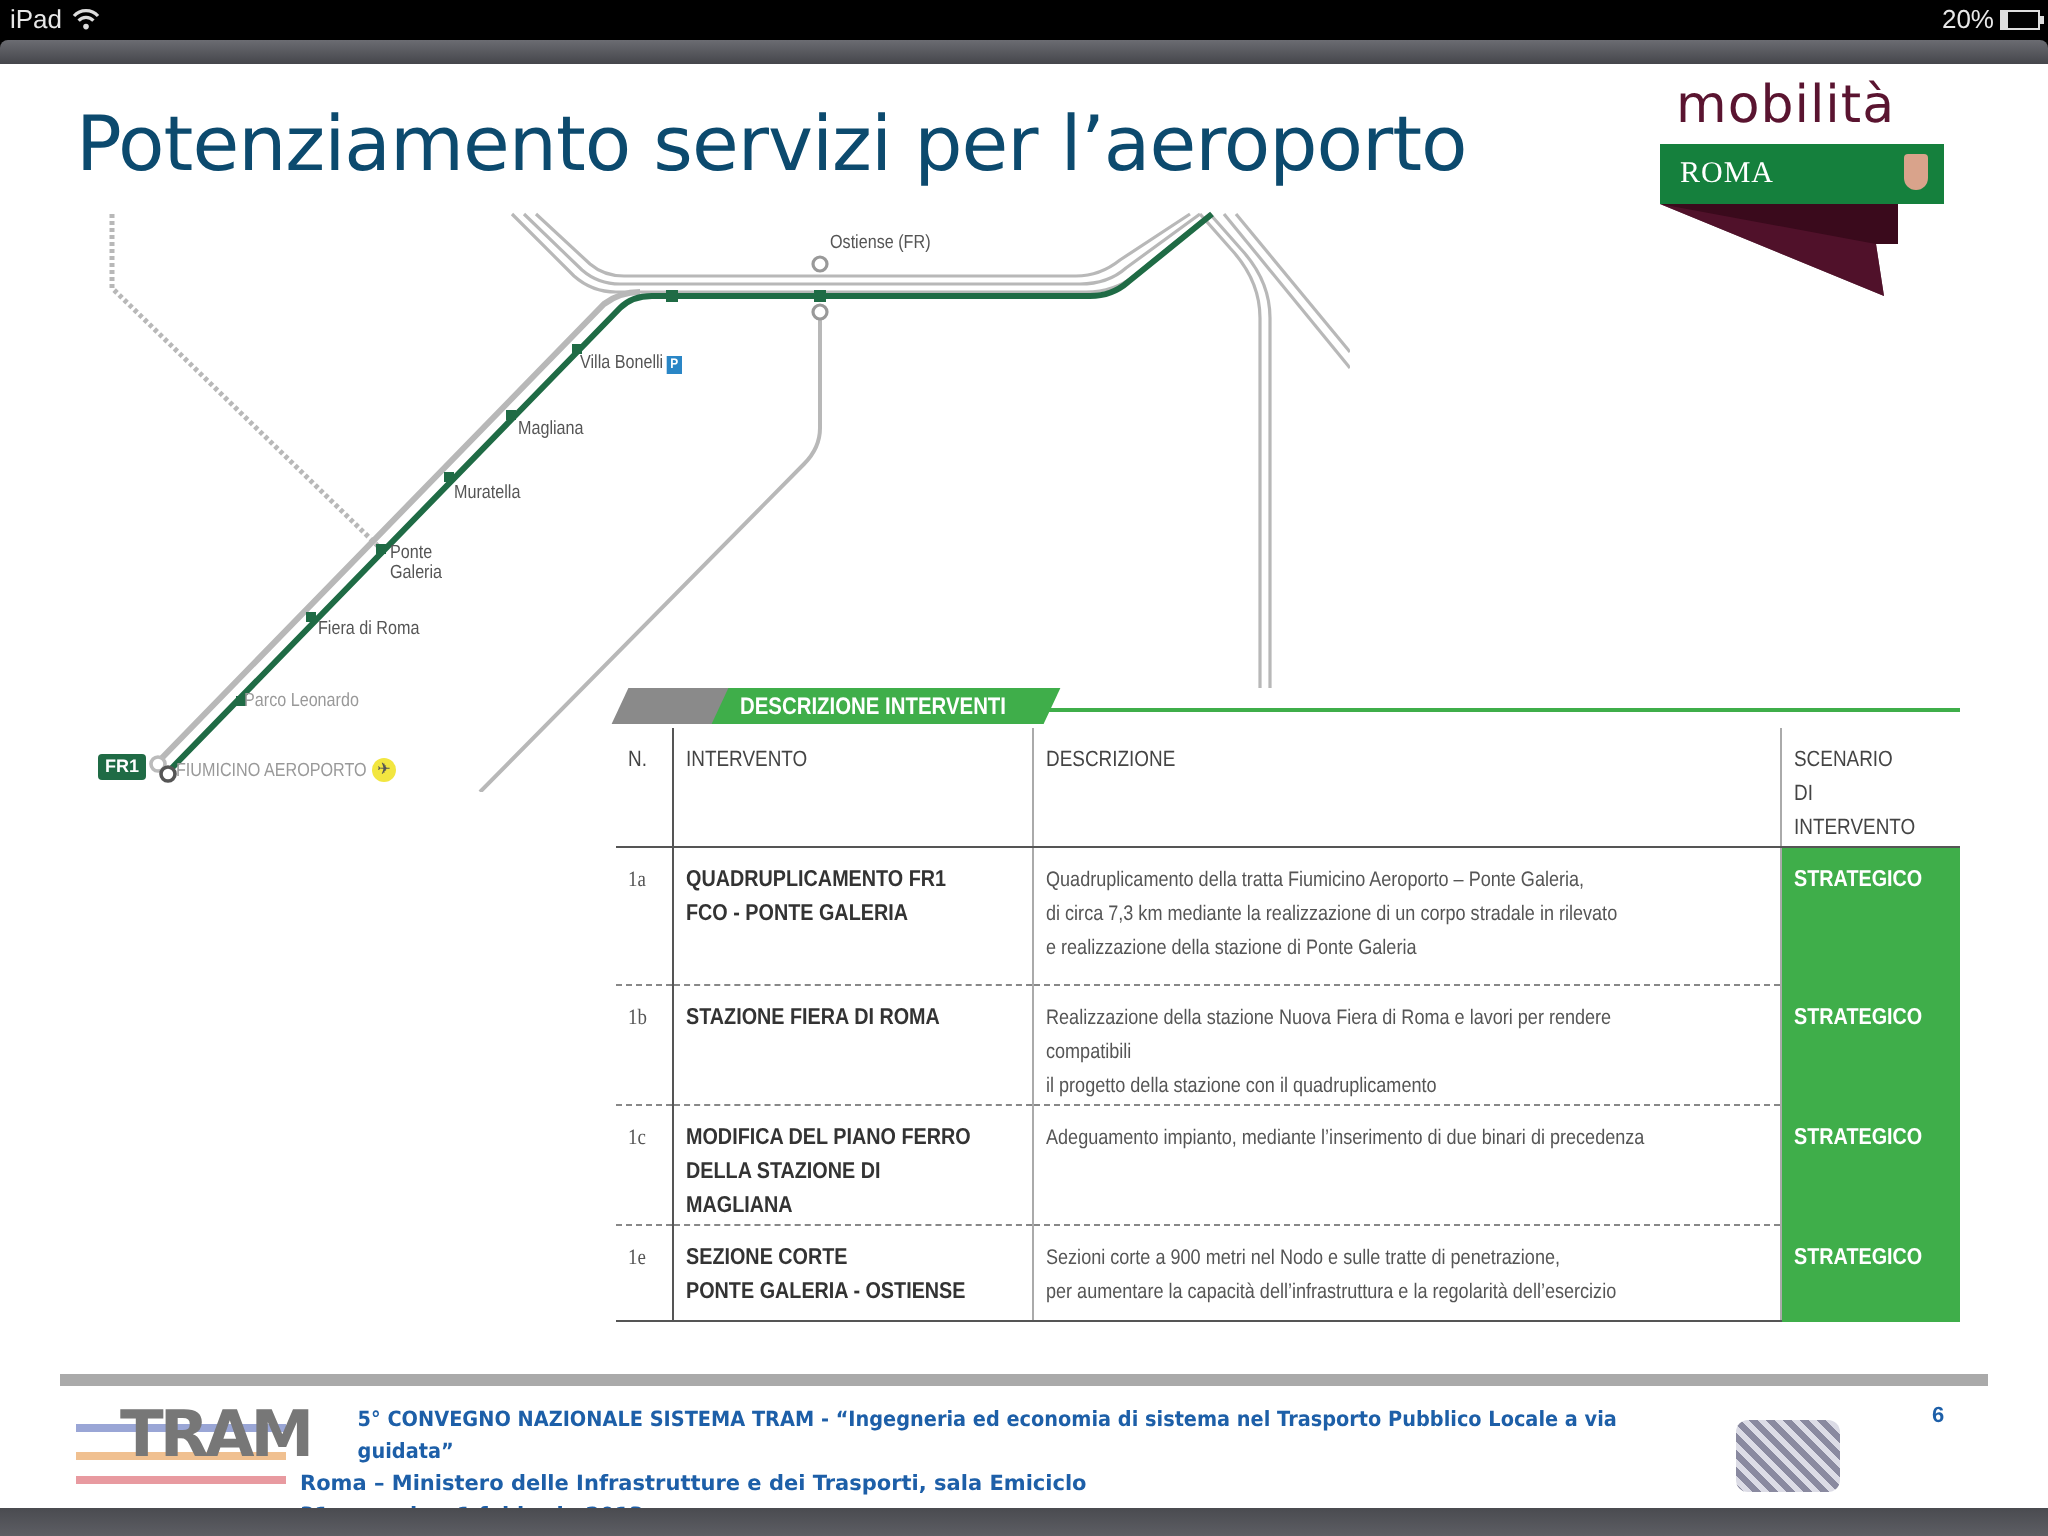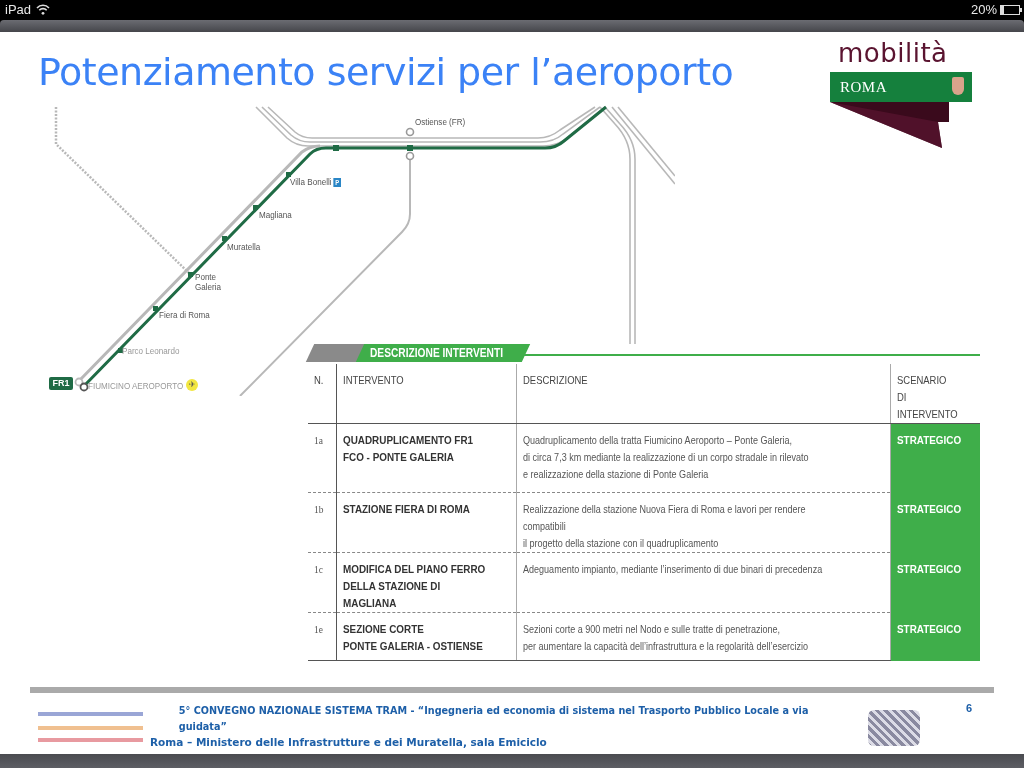--- a/index.html
+++ b/index.html
@@ -12,21 +12,21 @@
   .status-bar .right { position: absolute; right: 4px; top: 2px; display: flex; align-items: center; gap: 3px; }
   .battery { width: 20px; height: 10px; border: 1px solid #ddd; position: relative; }
   .battery::after { content: ""; position: absolute; right: -3px; top: 2px; width: 2px; height: 4px; background: #ddd; }
   .battery .fill { width: 3px; height: 100%; background: #ddd; }
 
   .chrome-top { position: absolute; left: 0; top: 20px; width: 1024px; height: 12px; background: linear-gradient(#6b6c72, #45464b); border-radius: 4px 4px 0 0; }
   .chrome-bottom { position: absolute; left: 0; top: 754px; width: 1024px; height: 14px; background: linear-gradient(#4a4b50, #5d5e64); }
 
   .slide { position: absolute; left: 0; top: 32px; width: 1024px; height: 722px; background: #fff; }
 
-  .title { position: absolute; left: 38px; top: 18px; font-family: "DejaVu Sans", sans-serif; font-size: 38px; color: #3b82f6; letter-spacing: -0.5px; }
+  .title { position: absolute; left: 38px; top: 18px; font-family: "DejaVu Sans", sans-serif; font-size: 38px; color: #0c4a6e; letter-spacing: -0.5px; }
 
   .logo { position: absolute; left: 828px; top: 6px; width: 125px; height: 110px; }
   .logo .word { position: absolute; left: 10px; top: 0; font-size: 26px; color: #5a1430; font-family: "DejaVu Sans", sans-serif; letter-spacing: 0.5px; }
   .logo .band { position: absolute; left: 2px; top: 34px; width: 142px; height: 30px; background: #15803d; }
   .logo .band .roma { position: absolute; left: 10px; top: 7px; color: #fff; font-family: "Liberation Serif", serif; font-size: 15px; letter-spacing: 0.5px; }
   .logo .band .crest { position: absolute; right: 8px; top: 5px; width: 12px; height: 18px; background: #d9a38b; border-radius: 2px 2px 6px 6px; }
   .logo svg { position: absolute; left: 2px; top: 64px; }
 
   .map { position: absolute; left: 40px; top: 72px; width: 635px; height: 292px; }
   .map-label { position: absolute; font-family: "Liberation Sans", sans-serif; font-size: 9.5px; color: #555; transform: scaleX(0.85); transform-origin: left; white-space: nowrap; }
@@ -212,23 +212,24 @@
         </tr>
       </tbody>
     </table>
   </div>
 
   <div class="footer-bar"></div>
   <div class="footer-logo">
     <div class="stripe" style="top:14px; background:#9aa6d6;"></div>
     <div class="stripe" style="top:28px; background:#f0c090;"></div>
     <div class="stripe" style="top:40px; background:#e89aa0;"></div>
+    <div class="big">TRAM</div>
   </div>
   <div class="footer-text">
     <span class="l1">5° CONVEGNO NAZIONALE SISTEMA TRAM - “Ingegneria ed economia di sistema nel Trasporto Pubblico Locale a via guidata”</span>
-    <span style="display:block;">Roma – Ministero delle Infrastrutture e dei Muratella, sala Emiciclo</span>
+    <span style="display:block;">Roma – Ministero delle Infrastrutture e dei Trasporti, sala Emiciclo</span>
     <span style="display:block;">31 gennaio – 1 febbraio 2013</span>
   </div>
   <div class="footer-thumb"></div>
   <div class="footer-page">6</div>
 </div>
 
 <div class="chrome-bottom"></div>
 
 </body></html>

